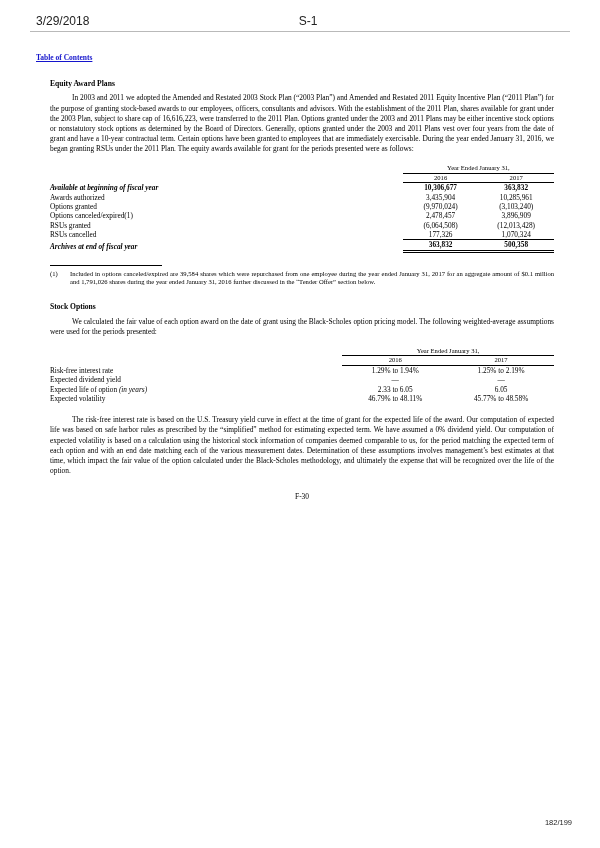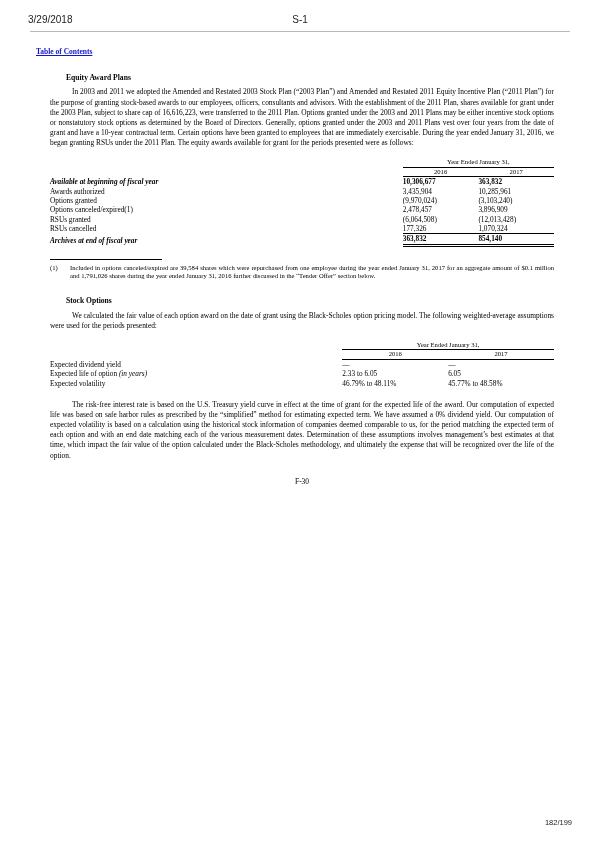--- a/index.html
+++ b/index.html
@@ -13,25 +13,25 @@
     position: relative;
     font-family: "Liberation Serif", serif;
     color: #000000;
     overflow: hidden;
   }
 
   
   .print-header {
     position: absolute;
     top: 14px;
-    left: 0;
+    left: 8px;
     width: 576px;
     height: 14px;
     font-family: "Liberation Sans", sans-serif;
-    font-size: 10px;
+    font-size: 12px;
     color: #222;
   }
   .print-header .ph-date {
     position: absolute;
     left: 28px;
     top: 0;
     white-space: nowrap;
   }
   .print-header .ph-title {
     position: absolute;
@@ -45,21 +45,21 @@
     top: 31px;
     left: 30px;
     width: 540px;
     height: 0;
     border-top: 1px solid #b9b9b9;
   }
 
   
   .page {
     position: absolute;
-    top: 40px;
+    top: 46px;
     left: 0;
     width: 600px;
   }
 
   .toc-link {
     display: inline-block;
     margin-left: 36px;
     font-size: 7.5px;
     font-weight: bold;
     color: #1414cc;
@@ -68,21 +68,21 @@
     cursor: pointer;
   }
 
   .content {
     margin: 0 46px 0 50px;
   }
 
   h2.section-head {
     font-size: 7.6px;
     font-weight: bold;
-    margin: 15px 0 0 16px;
+    margin: 15px 0 0 0;
     line-height: 1.25;
   }
 
   p.body-text {
     font-size: 7.4px;
     line-height: 1.37;
     margin: 5px 0 0 0;
     text-align: justify;
     text-indent: 22px;
   }
@@ -96,21 +96,21 @@
     line-height: 1.28;
   }
   table.fin td, table.fin th {
     padding: 0;
     font-weight: normal;
     vertical-align: bottom;
   }
   td.lbl { text-align: left; white-space: nowrap; }
   td.lbl.bold { font-weight: bold; font-style: italic; }
   td.num {
-    text-align: left;
+    text-align: center;
     white-space: nowrap;
     padding-right: 2px;
   }
   td.num.bold { font-weight: bold; }
   td.gap { width: 14px; }
 
   .grp-head {
     text-align: center;
     font-weight: bold;
     font-size: 6.6px;
@@ -253,21 +253,21 @@
         <tr>
           <td class="lbl">RSUs cancelled</td>
           <td class="gap"></td>
           <td class="num">177,326</td>
           <td class="num">1,070,324</td>
         </tr>
         <tr class="rule-dbl">
           <td class="lbl bold">Archives at end of fiscal year</td>
           <td class="gap"></td>
           <td class="num bold">363,832</td>
-          <td class="num bold">854,140</td>
+          <td class="num bold">500,358</td>
         </tr>
       </tbody>
     </table>
 
     <div class="footnote-wrap">
       <div class="footnote-rule"></div>
       <div class="footnote">
         <span class="fn-mark">(1)</span>
         <span class="fn-text">Included in options canceled/expired are 39,584 shares which were repurchased from one employee during the year ended January 31, 2017 for an aggregate amount of $0.1 million and 1,791,026 shares during the year ended January 31, 2016 further discussed in the “Tender Offer” section below.</span>
       </div>
@@ -290,20 +290,26 @@
           <td class="grp-head" colspan="2">Year Ended January 31,</td>
         </tr>
         <tr>
           <td></td>
           <td class="gap"></td>
           <td class="yr-head">2016</td>
           <td class="yr-head">2017</td>
         </tr>
 
         <tr>
+          <td class="lbl">Risk-free interest rate</td>
+          <td class="gap"></td>
+          <td class="num">1.29% to 1.94%</td>
+          <td class="num">1.25% to 2.19%</td>
+        </tr>
+        <tr>
           <td class="lbl">Expected dividend yield</td>
           <td class="gap"></td>
           <td class="num">—</td>
           <td class="num">—</td>
         </tr>
         <tr>
           <td class="lbl">
             <span>Expected life of option </span><em class="ital">(in years)</em>
           </td>
           <td class="gap"></td>

